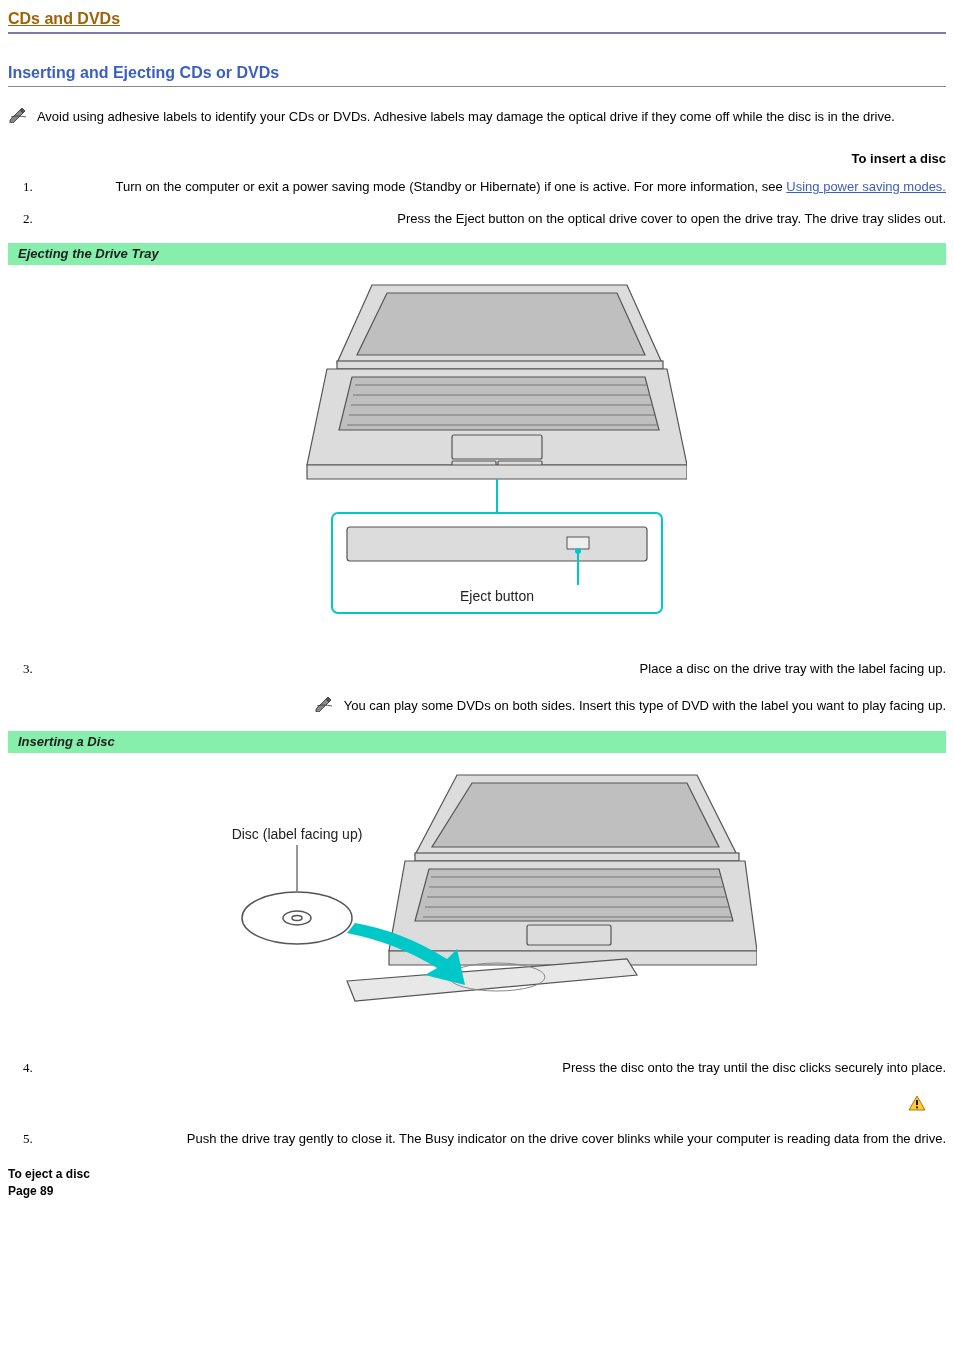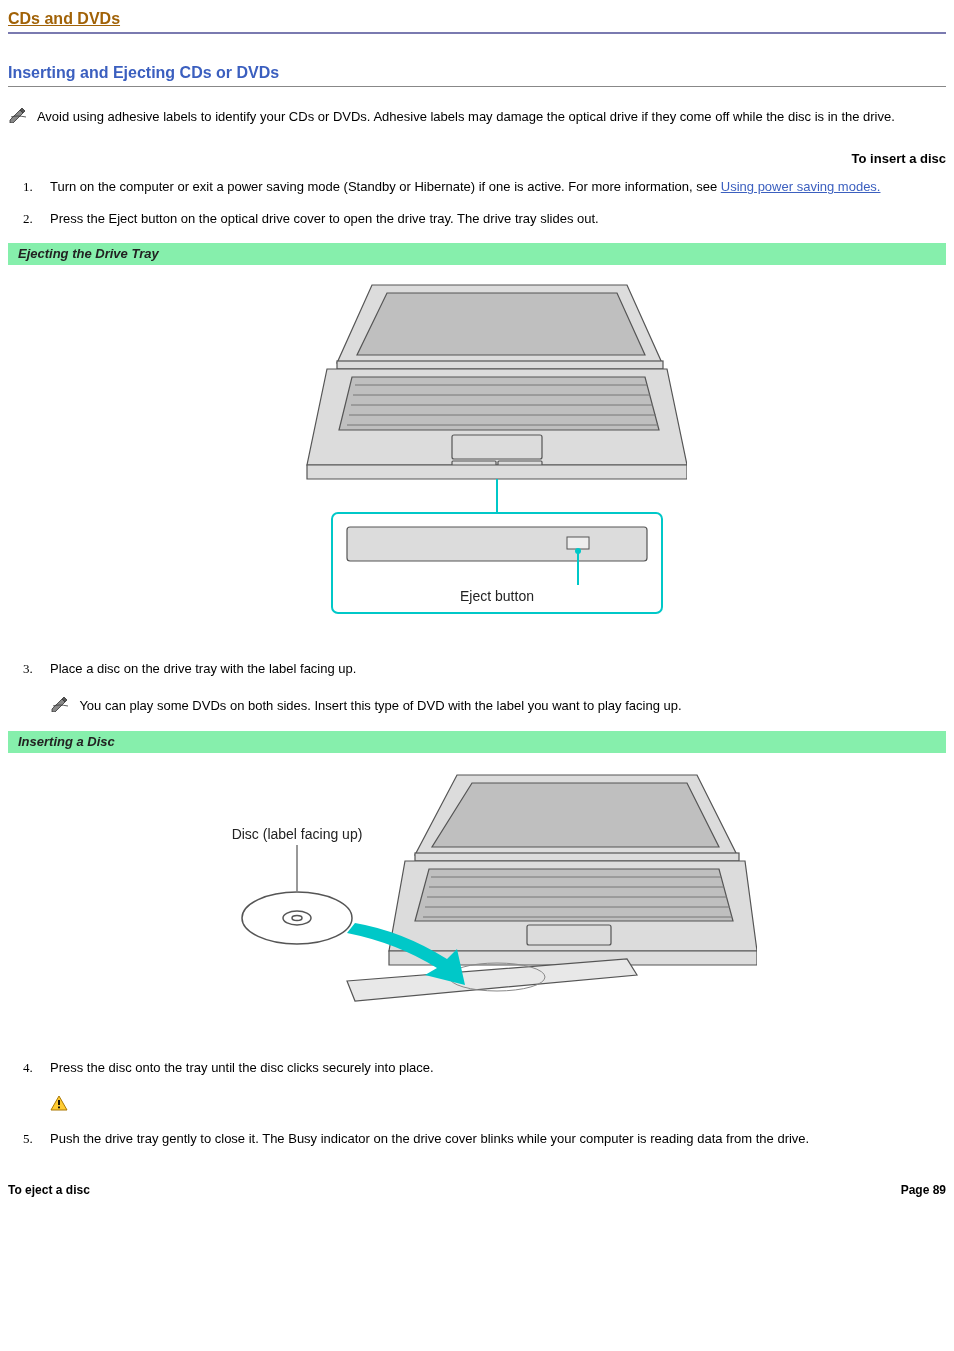--- a/index.html
+++ b/index.html
@@ -39,20 +39,21 @@
   .sub-heading {
     font-weight: bold;
     font-size: 13px;
     margin-top: 22px;
     margin-bottom: 10px;
     text-align: right;
   }
   ol.steps {
     margin: 0 0 0 28px;
     padding: 0;
+    text-align: right;
   }
   ol.steps > li {
     font-family: "Times New Roman", serif;
     font-size: 13px;
     margin-bottom: 14px;
     padding-left: 14px;
   }
   ol.steps > li > .step-body {
     font-family: Verdana, Geneva, sans-serif;
     font-size: 13px;
@@ -81,21 +82,22 @@
   .warning-icon {
     display: inline-block;
     vertical-align: middle;
     margin-right: 20px;
   }
   .footer {
     display: flex;
     justify-content: space-between;
     font-weight: bold;
     font-size: 12px;
-    margin-top: 34px;
+    margin-top: 18px;
+    flex-direction: column;
   }
   
   .laptop-svg { display: inline-block; }
   .eject-panel { stroke:#00c8c8; stroke-width:2; fill:none; rx:6; }
   .eject-label { font-family: Arial, sans-serif; font-size: 14px; fill:#222; }
   .leader-line { stroke:#00c8c8; stroke-width:2; }
   .laptop-body { fill:#dcdcdc; stroke:#555; stroke-width:1.2; }
   .laptop-dark { fill:#bfbfbf; stroke:#555; stroke-width:1.2; }
   .tray { fill:#e8e8e8; stroke:#555; stroke-width:1.2; }
   .disc-outline { fill:none; stroke:#555; stroke-width:1.5; }

